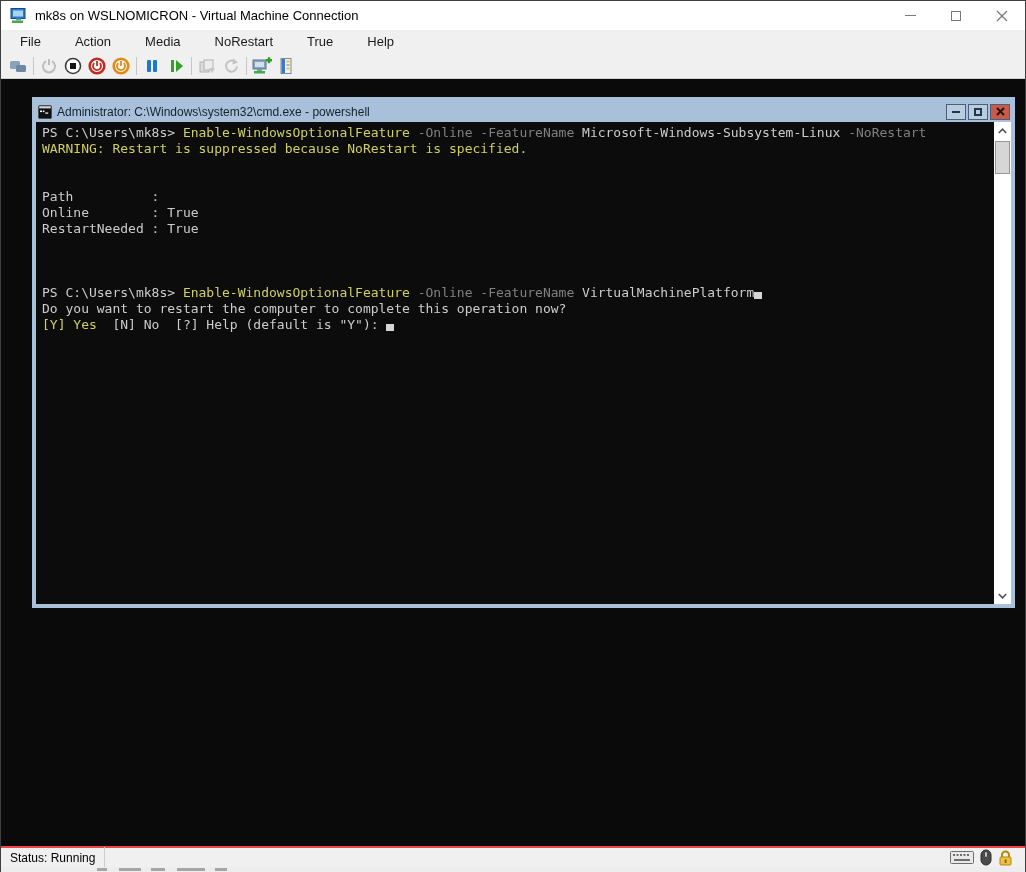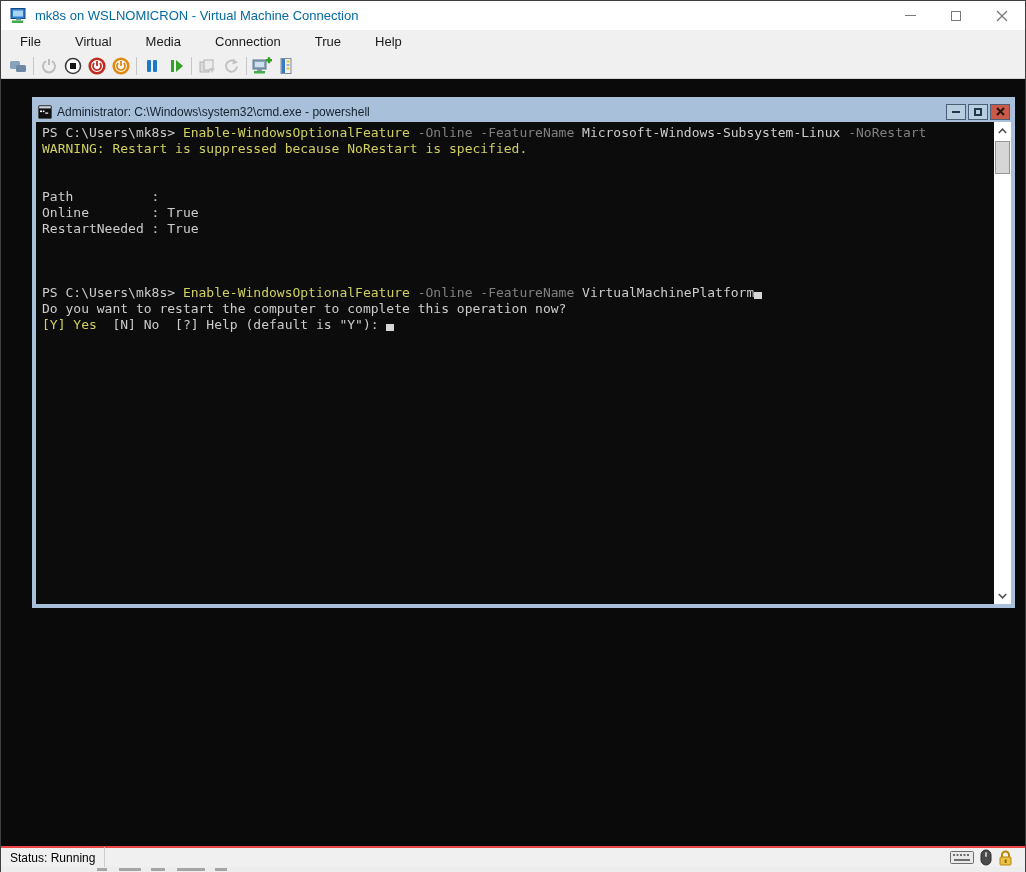--- a/index.html
+++ b/index.html
@@ -3,21 +3,21 @@
 <meta charset="utf-8">
 <style>
   * { margin:0; padding:0; box-sizing:border-box; }
   html,body { width:1026px; height:872px; }
   body { font-family:"Liberation Sans", sans-serif; background:#0a0a0a; overflow:hidden; }
   #app { position:relative; width:1026px; height:872px; border:1px solid #3f3f3f; background:#0a0a0a; }
 
   
   .outer-titlebar { position:absolute; top:0; left:0; right:0; height:29px; background:#ffffff; display:flex; align-items:center; }
   .vm-app-icon { margin:0 8px 0 9px; width:17px; height:17px; flex:0 0 auto; }
-  .outer-title { font-size:13px; color:#0369a1; white-space:nowrap; }
+  .outer-title { font-size:13px; color:#000000; white-space:nowrap; }
   .win-controls { margin-left:auto; display:flex; height:100%; }
   .win-btn { width:46px; height:100%; display:flex; align-items:center; justify-content:center; }
   .glyph-minimize { width:11px; height:1px; background:#7a7a7a; }
   .glyph-maximize { width:10px; height:10px; border:1px solid #7a7a7a; }
 
   .menubar { position:absolute; top:29px; left:0; right:0; height:23px; background:#f0f0f0; display:flex; align-items:center; padding-left:8px;gap:12px; }
   .menu-item { font-size:13px; color:#1a1a1a; padding:3px 11px; white-space:nowrap; }
 
   .toolbar { position:absolute; top:52px; left:0; right:0; height:26px; background:#f0f0f0; border-bottom:1px solid #d2d2d2; display:flex; align-items:center; padding-left:5px; }
   .tb-btn { width:24px; height:24px; display:flex; align-items:center; justify-content:center; }
@@ -84,23 +84,23 @@
         <svg width="12" height="12">
             <line x1="1" y1="1" x2="11" y2="11" stroke="#7a7a7a" stroke-width="1.2"></line>
             <line x1="11" y1="1" x2="1" y2="11" stroke="#7a7a7a" stroke-width="1.2"></line>
           </svg>
       </div>
     </div>
   </div>
 
   <div class="menubar" id="menubar">
       <span class="menu-item">File</span>
-      <span class="menu-item">Virtual</span>
+      <span class="menu-item">Action</span>
       <span class="menu-item">Media</span>
-      <span class="menu-item">Connection</span>
+      <span class="menu-item">NoRestart</span>
       <span class="menu-item">True</span>
       <span class="menu-item">Help</span>
     </div>
 
   <div class="toolbar">
     <div class="tb-btn">
       <svg width="19" height="18">
         <rect x="1" y="4" width="10" height="8" rx="1.5" fill="#8aa2ba"></rect>
         <rect x="7" y="8" width="10" height="7" rx="1.5" fill="#6d89a6"></rect>
       </svg>

